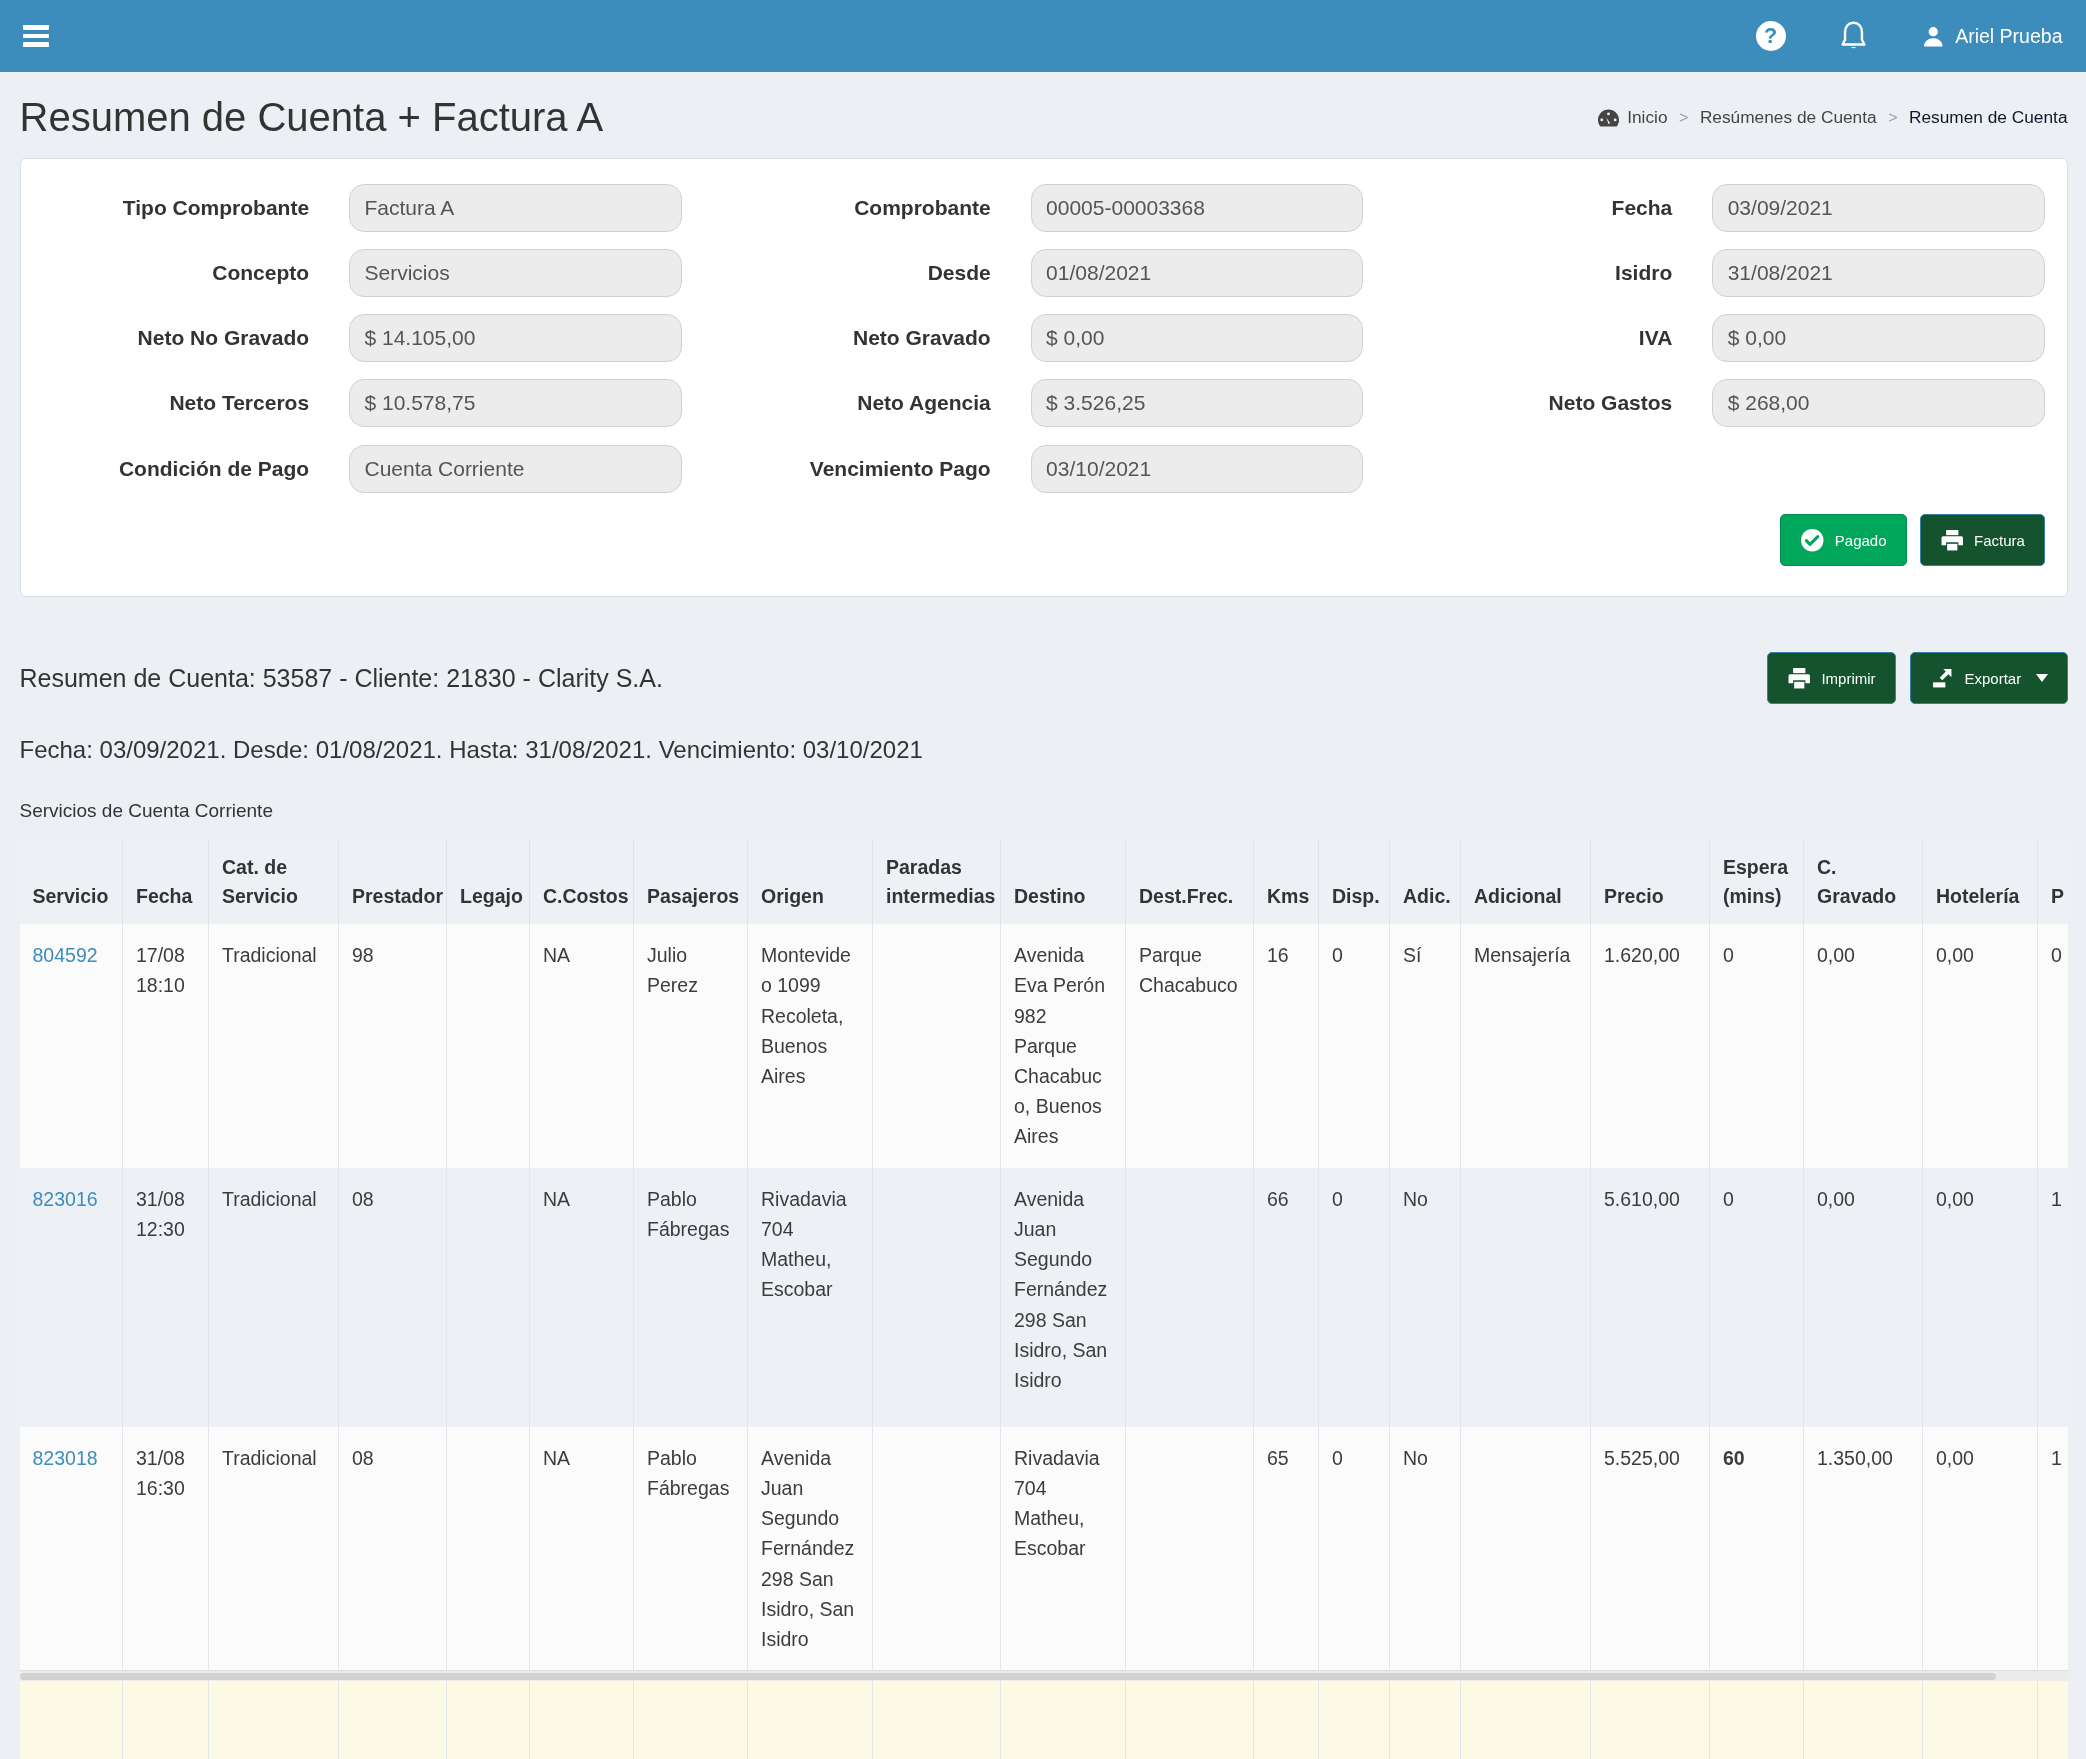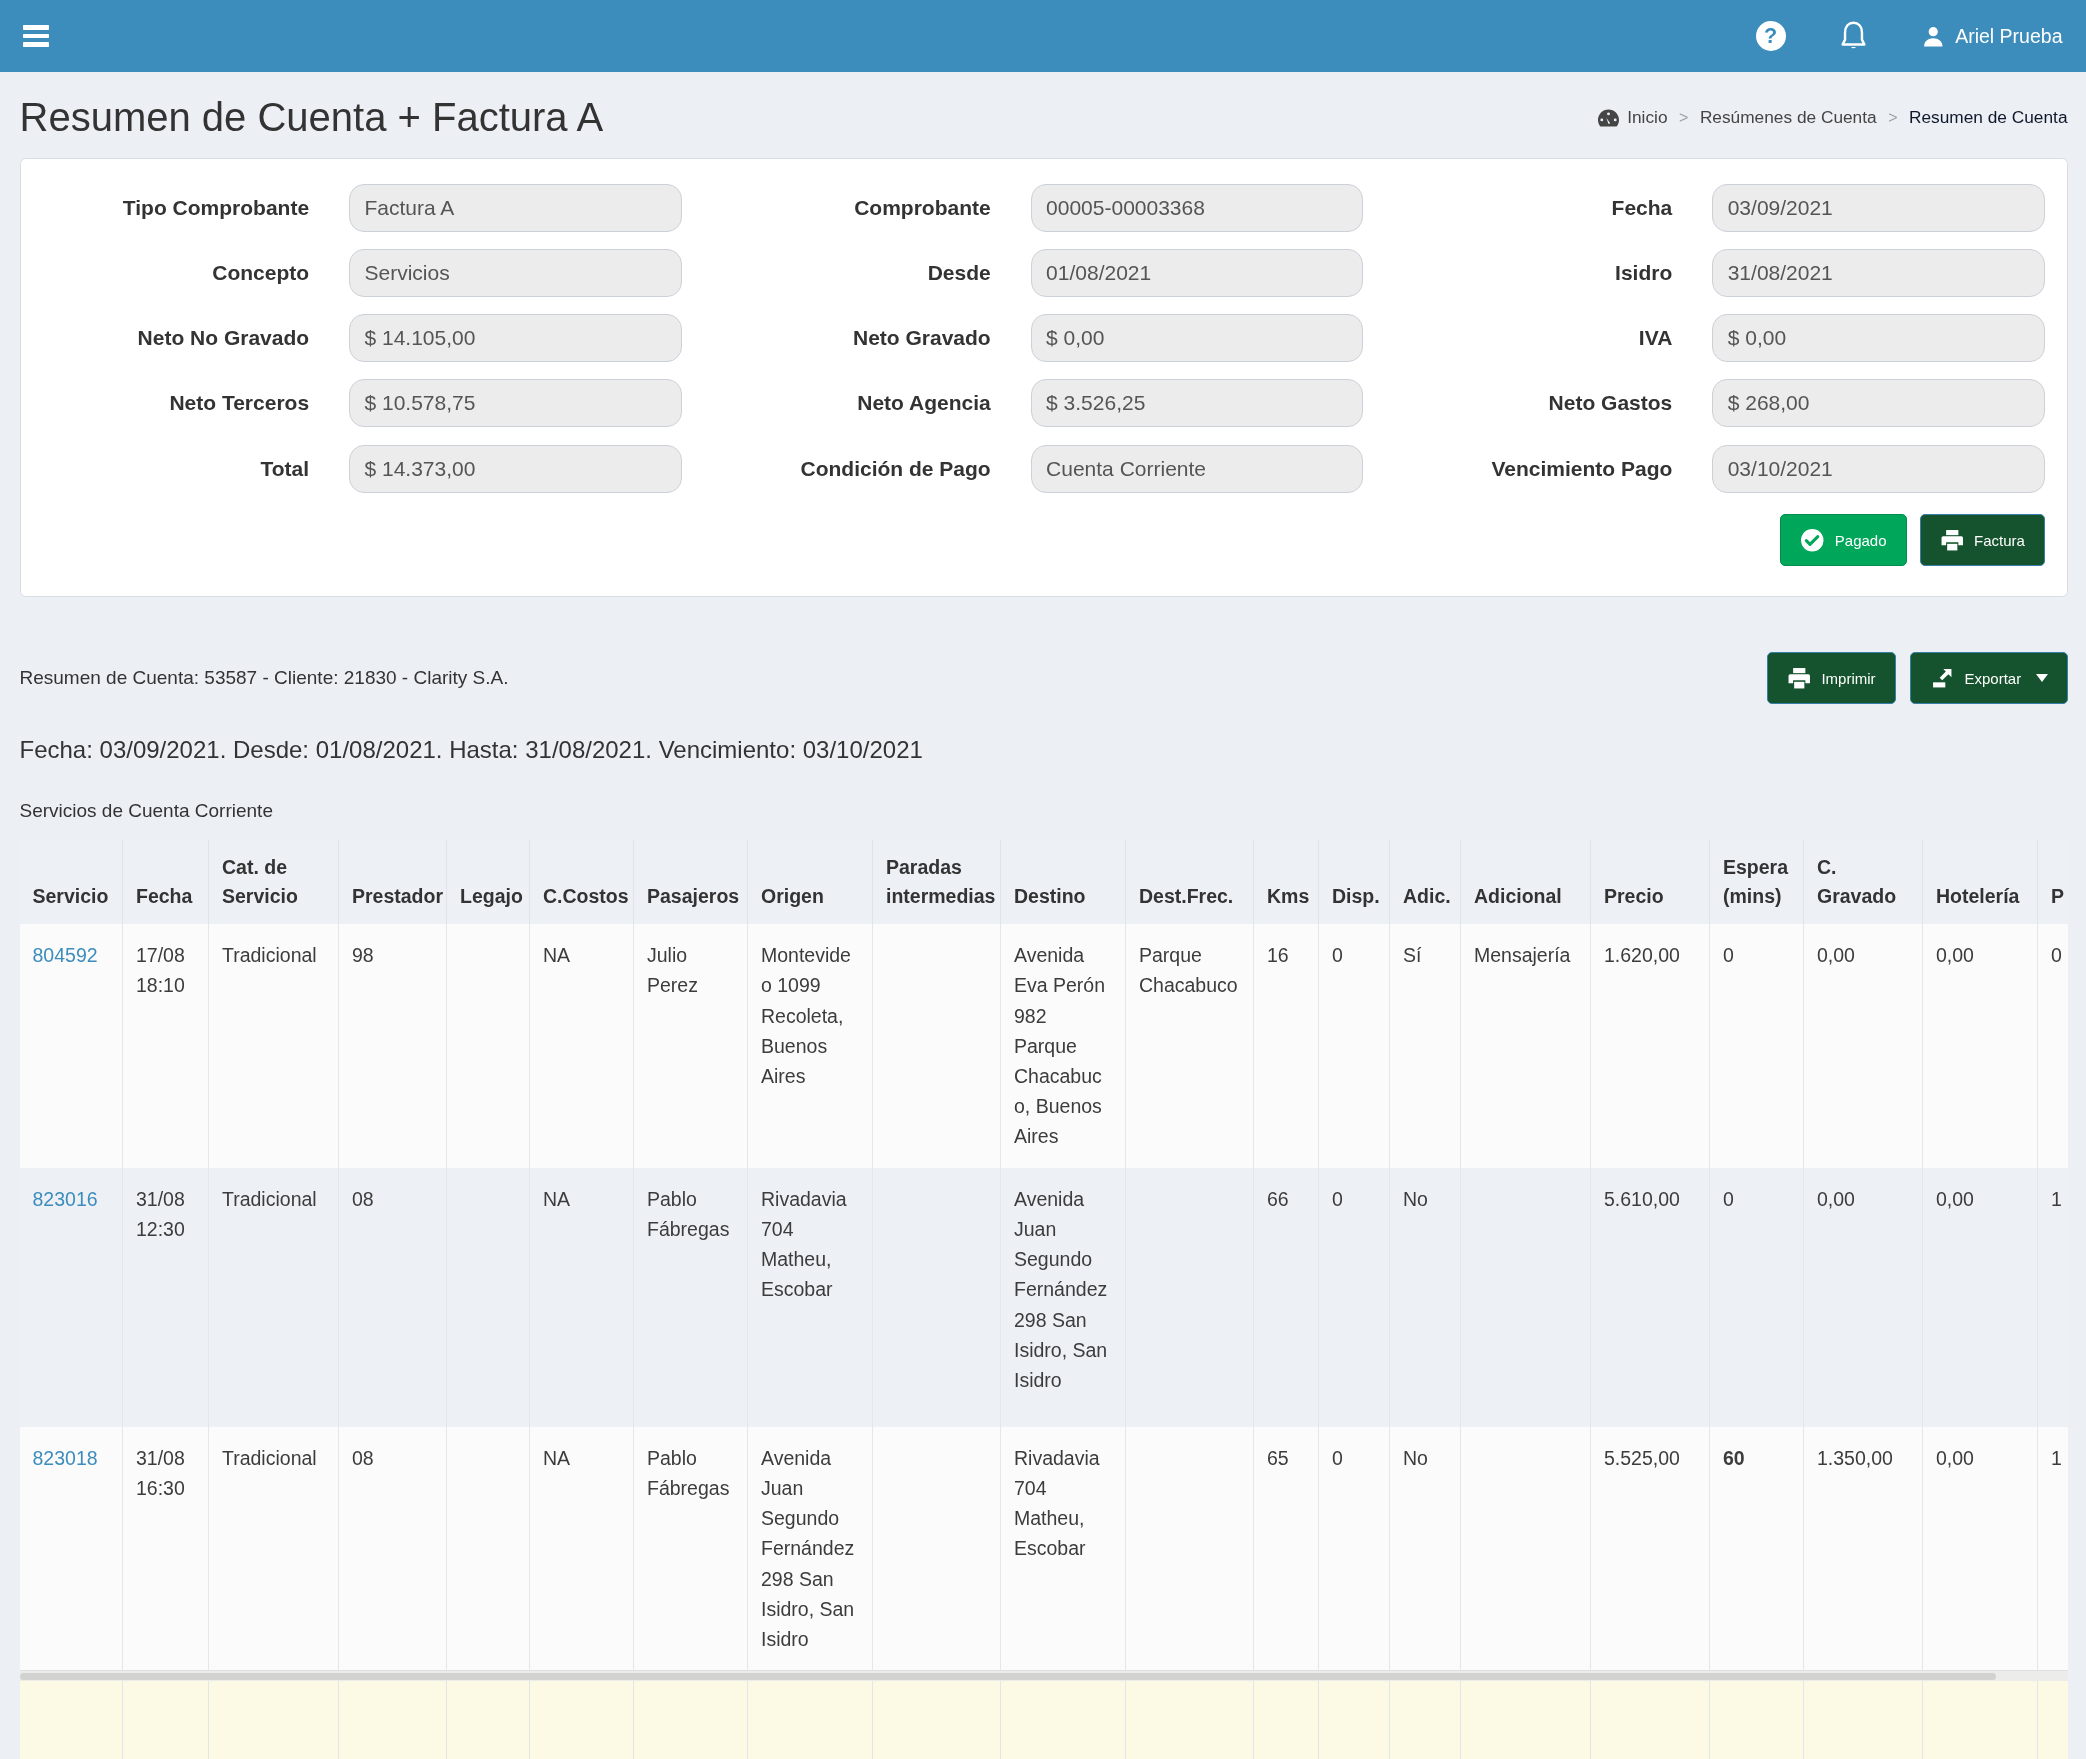--- a/index.html
+++ b/index.html
@@ -31,21 +31,21 @@
   .field .ibox{flex:1;height:46px;background:#ececec;border:1.4px solid #ccd1d9;border-radius:15px;display:flex;align-items:center;padding:0 14.4px;font-size:21px;color:#555;}
   .panel-actions{display:flex;justify-content:flex-end;gap:13px;margin-top:21.6px;}
   
   .btn{display:inline-flex;align-items:center;justify-content:center;gap:10px;height:50px;padding:0 19px;
        border-radius:5px;font-size:15px;color:#fff;cursor:pointer;border:0.7px solid transparent;white-space:nowrap;}
   .btn-green{background:#00a65a;border-color:#008d4c;}
   .btn-blue{background:#14532d;border-color:#367fa9;}
   .caret{width:0;height:0;border-left:6.5px solid transparent;border-right:6.5px solid transparent;border-top:8px solid #fff;margin-left:4.3px;}
   
   .sectionrow{display:flex;align-items:center;justify-content:space-between;margin-top:55px;}
-  .sectiontitle{font-size:19px;color:#333;}
+  .sectiontitle{font-size:25px;color:#333;}
   .sectionbtns{display:flex;gap:14.4px;}
   .dateline{font-size:24px;color:#333;margin-top:32px;}
   .subheading{font-size:19px;color:#333;margin-top:36px;}
   
   .tablewrap{margin-top:17.3px;width:2048px;overflow:hidden;}
   table.svc{border-collapse:collapse;table-layout:fixed;width:2140px;}
   table.svc th{background:#edf1f6;font-weight:bold;color:#333;text-align:left;vertical-align:bottom;
     padding:13px 13px;font-size:19.5px;line-height:1.5;white-space:pre-line;border-right:0.7px solid rgba(110,120,135,0.10);}
   table.svc td{vertical-align:top;padding:16px 13px;font-size:19.5px;line-height:1.55;color:#3c3c3c;
     white-space:pre-line;word-wrap:break-word;overflow:hidden;border-right:0.7px solid rgba(110,120,135,0.07);}
@@ -161,24 +161,20 @@
         </div>
       <div class="field">
           <label>Neto Agencia</label>
           <div class="ibox">$ 3.526,25</div>
         </div>
       <div class="field">
           <label>Neto Gastos</label>
           <div class="ibox">$ 268,00</div>
         </div>
 
-      <div class="field">
-          <label>Total</label>
-          <div class="ibox">$ 14.373,00</div>
-        </div>
       <div class="field">
           <label>Condición de Pago</label>
           <div class="ibox">Cuenta Corriente</div>
         </div>
       <div class="field">
           <label>Vencimiento Pago</label>
           <div class="ibox">03/10/2021</div>
         </div>
     </div>
 

